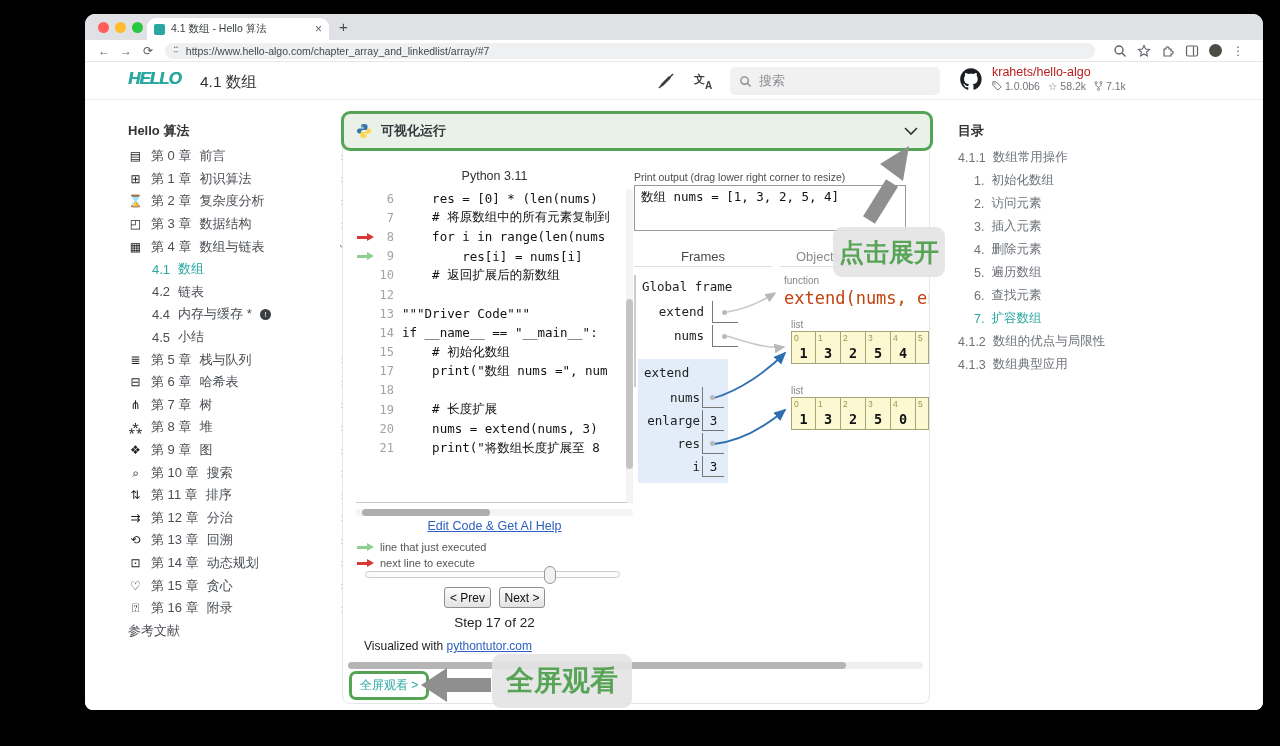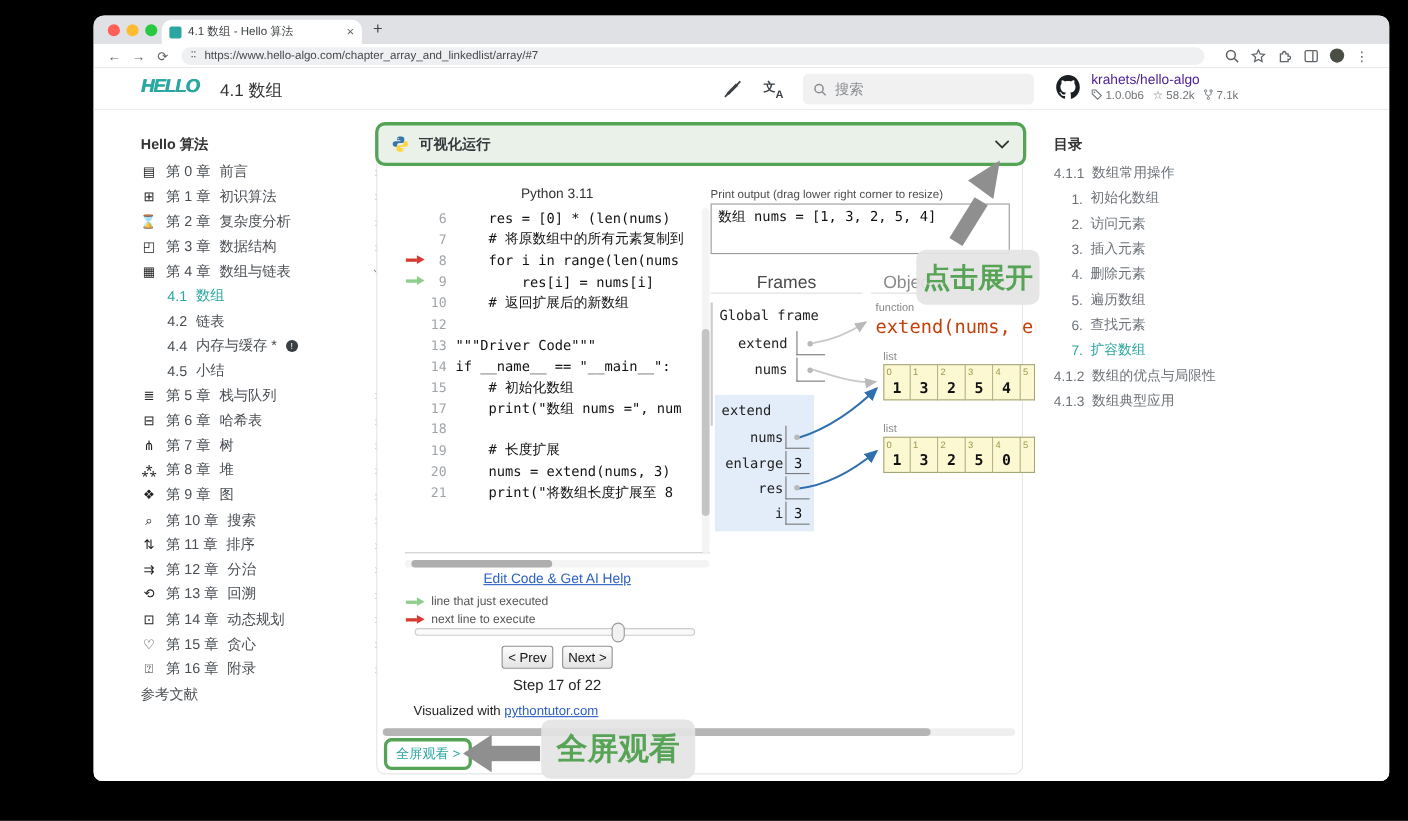--- a/index.html
+++ b/index.html
@@ -35,21 +35,21 @@
   .logo { position:absolute; left:43px; top:7px; color:#2aa7a0; font-weight:bold;
     font-size:17px; letter-spacing:-1px; font-style:italic;
     text-shadow:.6px 0 0 #2aa7a0; }
   .page-title { position:absolute; left:115px; top:10px; font-size:15.5px; color:#333; }
   .hicon { position:absolute; top:9px; width:22px; height:20px; color:#444; }
   .searchbox { position:absolute; left:645px; top:5px; width:210px; height:28px;
     background:#f1f1f2; border-radius:5px; display:flex; align-items:center; padding:0 9px; gap:7px; }
   .searchbox .ph { color:#8a8d91; font-size:13px; }
   .gh { position:absolute; left:873px; top:3px; display:flex; gap:8px; align-items:center; }
   .ghcat { width:26px; height:26px; }
-  .gh-name { font-size:12.5px; color:#4c1d95; }
+  .gh-name { font-size:12.5px; color:#b91c1c; }
   .gh-stats { font-size:10.5px; color:#70757a; display:flex; gap:8px; align-items:center; margin-top:1px; }
   .gh-stats svg { vertical-align:-1px; }
   
   .site-body { position:relative; height:610px; background:#fff; }
   .sidebar { position:absolute; left:43px; top:22px; width:225px; font-size:13px; color:#4a4f54; }
   .side-title { font-weight:bold; color:#333; height:23px; }
   .side-row { height:22.6px; display:flex; align-items:center; gap:8px; }
   .side-row .ic { width:15px; text-align:center; color:#222; font-size:12px; flex:none; }
   .side-row .chev { margin-left:auto; margin-right:8px; color:#888; font-size:13px; }
   .side-row .chev.down { transform:rotate(90deg); }
@@ -63,21 +63,21 @@
   .toc-row.l2 { padding-left:16px; }
   .toc-row.active { color:#2aa7a0; }
   
   .card { position:absolute; left:257px; top:12px; width:588px; height:592px;
     border:1px solid #e3e5e8; border-radius:8px; background:#fff; }
   .viz-header { position:absolute; left:-2px; top:-2px; width:592px; height:40px;
     border:3px solid #55a455; border-radius:9px; background:#e9f1e9;
     display:flex; align-items:center; padding:0 12px; gap:9px; }
   .viz-title { font-size:13px; color:#34383c; font-weight:bold; }
   .viz-chev { margin-left:auto; color:#333; }
-  .tutor { position:absolute; left:12px; top:44px; width:586px; height:504px; overflow:hidden; }
+  .tutor { position:absolute; left:0; top:44px; width:586px; height:504px; overflow:hidden; }
   .pyver { position:absolute; left:13px; top:12px; width:277px; text-align:center;
     font-size:12.5px; color:#333; }
   .codebox { position:absolute; left:13px; top:32px; width:277px; height:314px;
     border-bottom:1px solid #ccc; overflow:hidden; }
   .code-row { height:19.2px; display:flex; align-items:center; }
   .code-row .mk { width:22px; flex:none; }
   .code-row .ln { width:24px; flex:none; text-align:right; color:#a0a4a8; font-size:12px;
     font-family:"DejaVu Sans Mono", monospace; padding-right:8px; }
   .code-row pre { font-family:"DejaVu Sans Mono", monospace; font-size:12.5px; color:#111; }
   .arr { display:inline-block; position:relative; width:18px; height:9px; }
@@ -100,21 +100,21 @@
   .btn { position:absolute; top:430px; height:21px; font-size:12px; color:#111;
     background:linear-gradient(#fdfdfd,#e2e2e2); border:1px solid #8f8f8f; border-radius:3px;
     display:flex; align-items:center; justify-content:center; }
   .step { position:absolute; left:13px; top:458px; width:277px; text-align:center; font-size:13.5px; color:#222; }
   .credit { position:absolute; left:21px; top:482px; font-size:12px; color:#222; }
   .credit a { color:#2b5fc2; text-decoration:underline; }
   
   .plabel { position:absolute; left:291px; top:14px; font-size:10.5px; color:#4d4d4d; }
   .outbox { position:absolute; left:291px; top:28px; width:272px; height:46px;
     border:1px solid #999; padding:3px 6px; font-family:"DejaVu Sans Mono", monospace; font-size:12.5px; color:#111; }
-  .fhead { position:absolute; top:92px; font-size:16px; }
+  .fhead { position:absolute; top:92px; font-size:13px; }
   .fhead.frames { left:300px; width:120px; text-align:center; color:#4a4a4a; }
   .fhead.objects { left:415px; width:120px; text-align:center; color:#8a8a8a; }
   .hline { position:absolute; top:109px; height:1px; background:#ddd; }
   .gframe-bar { position:absolute; left:291px; top:118px; width:1.5px; height:112px; background:#ccc; }
   .gframe-label, .f2-label { font-family:"DejaVu Sans Mono", monospace; font-size:12.5px; color:#222; }
   .gframe-label { position:absolute; left:299px; top:122px; }
   .var-name { position:absolute; font-family:"DejaVu Sans Mono", monospace; font-size:12.5px;
     color:#222; text-align:right; }
   .var-cell { position:absolute; border-left:1.5px solid #777; border-bottom:1.5px solid #777;
     font-family:"DejaVu Sans Mono", monospace; font-size:12.5px; color:#111;

